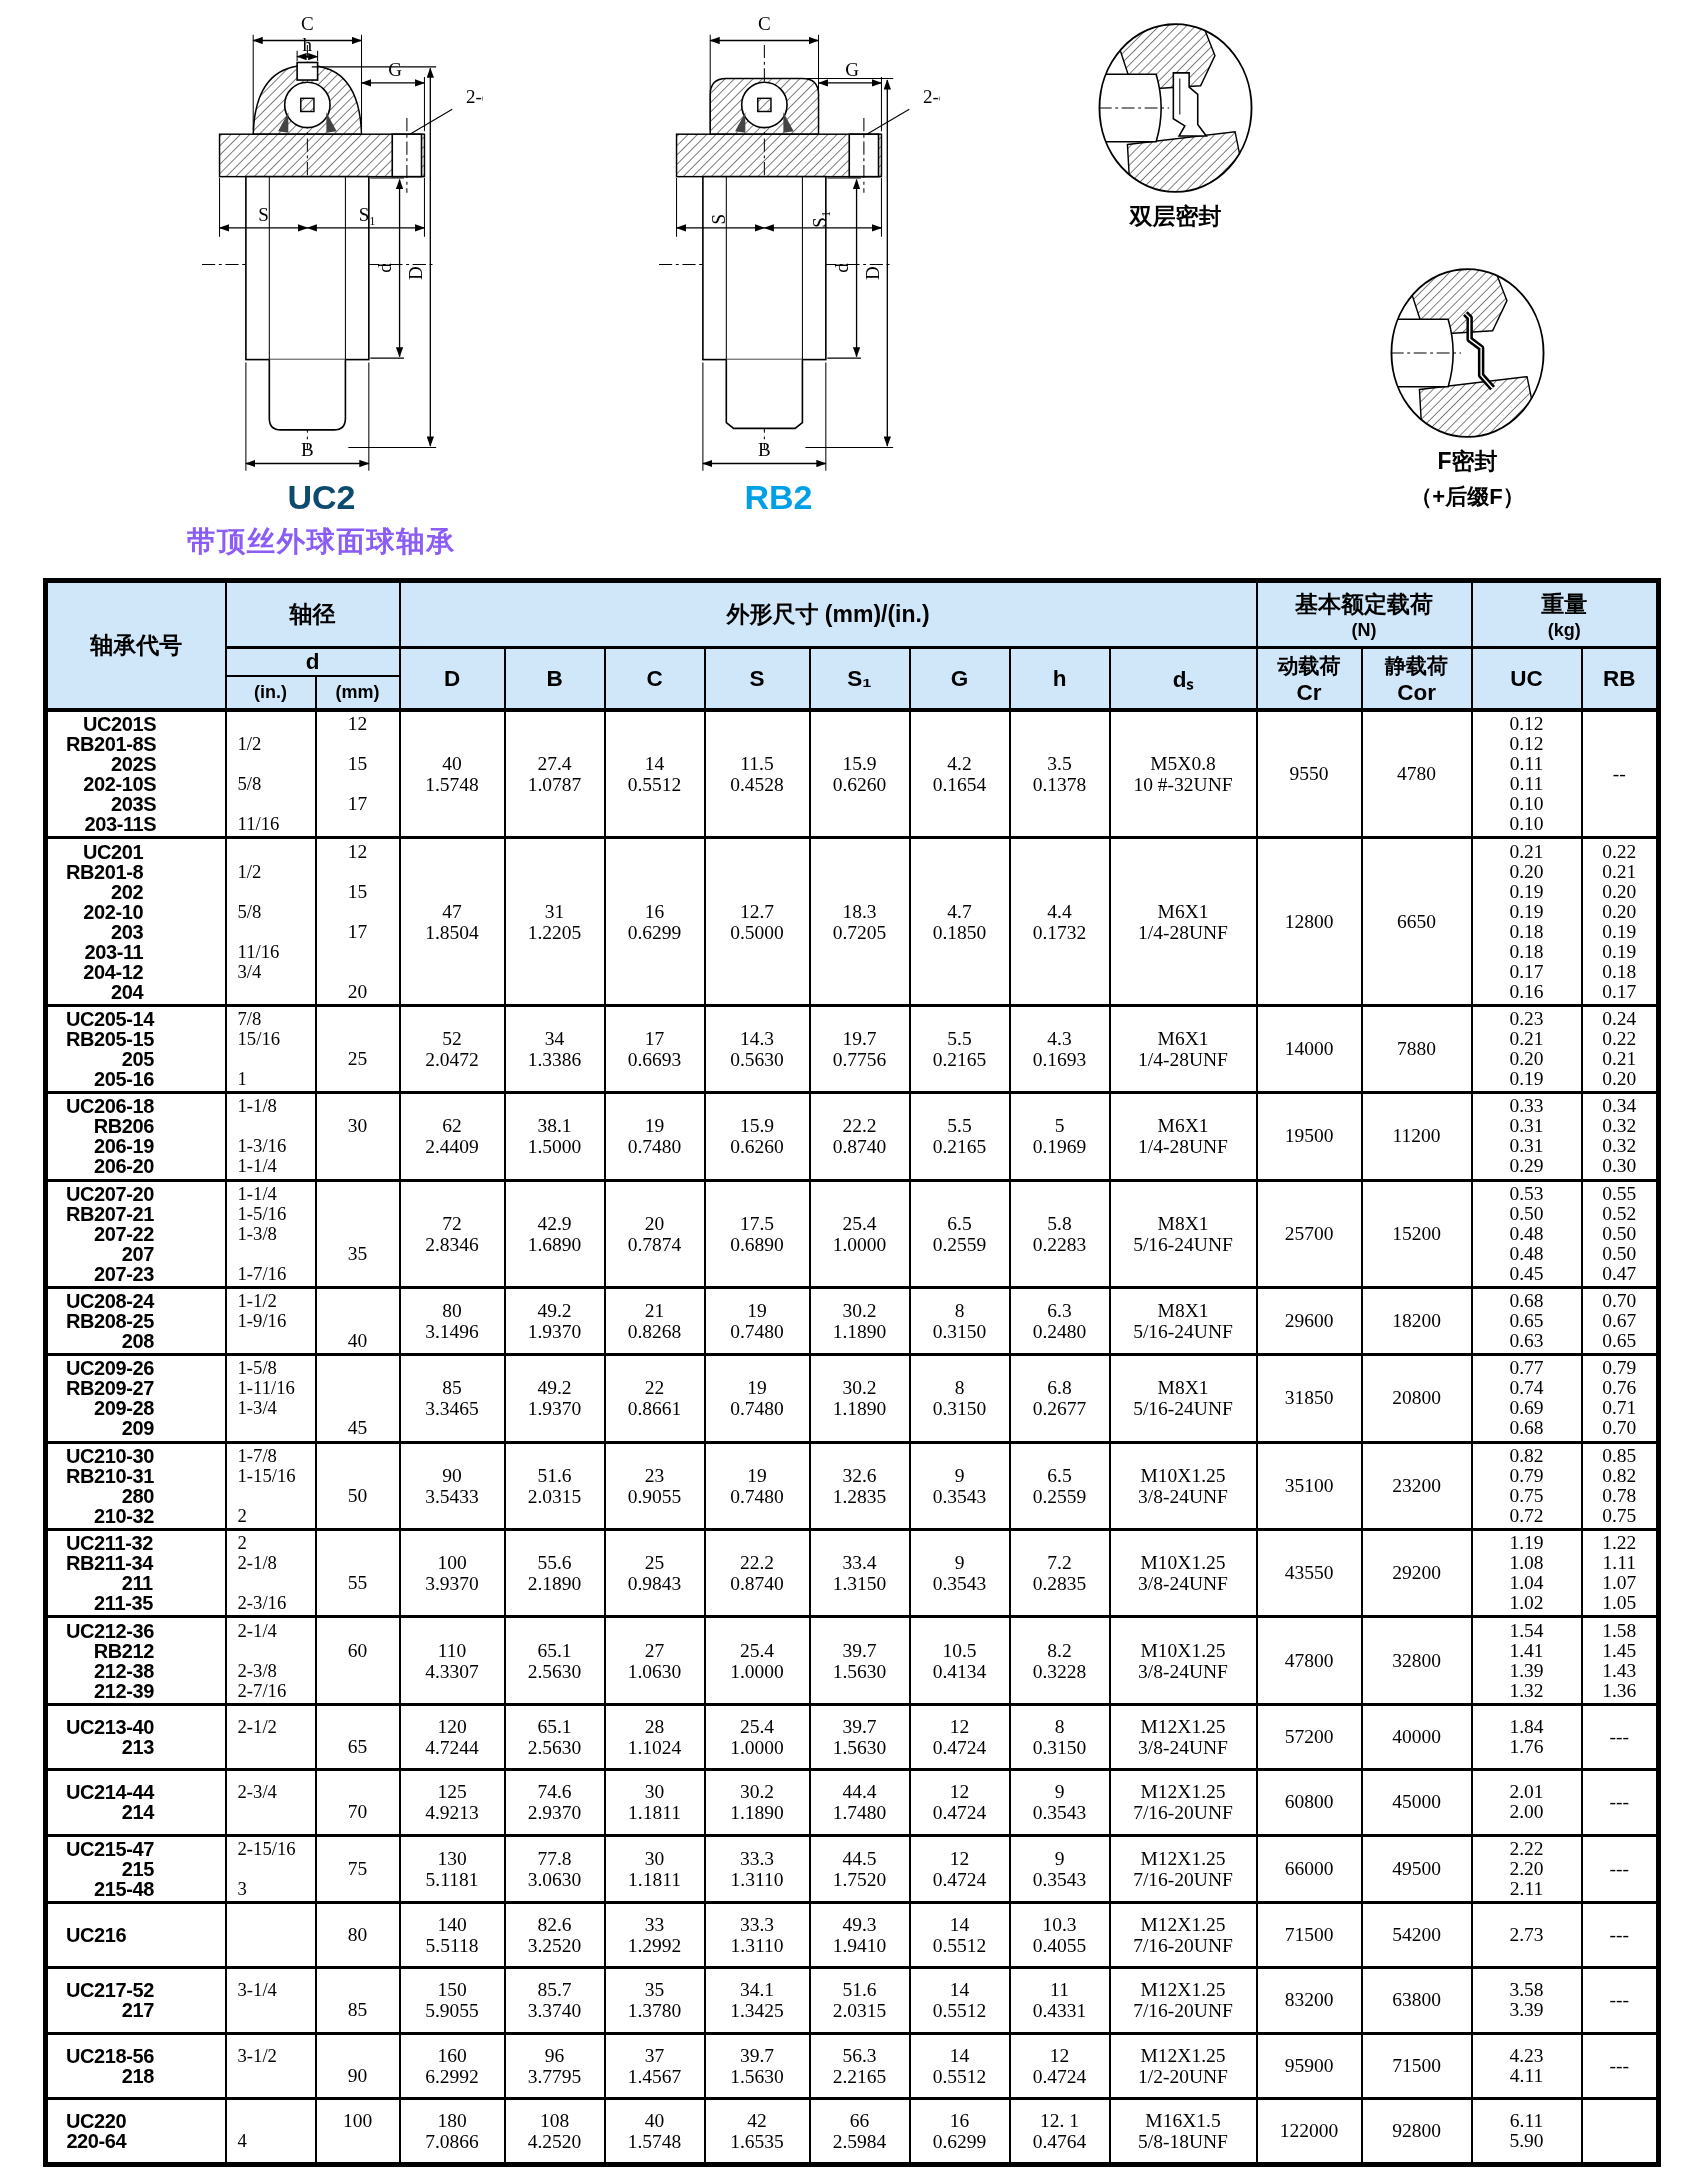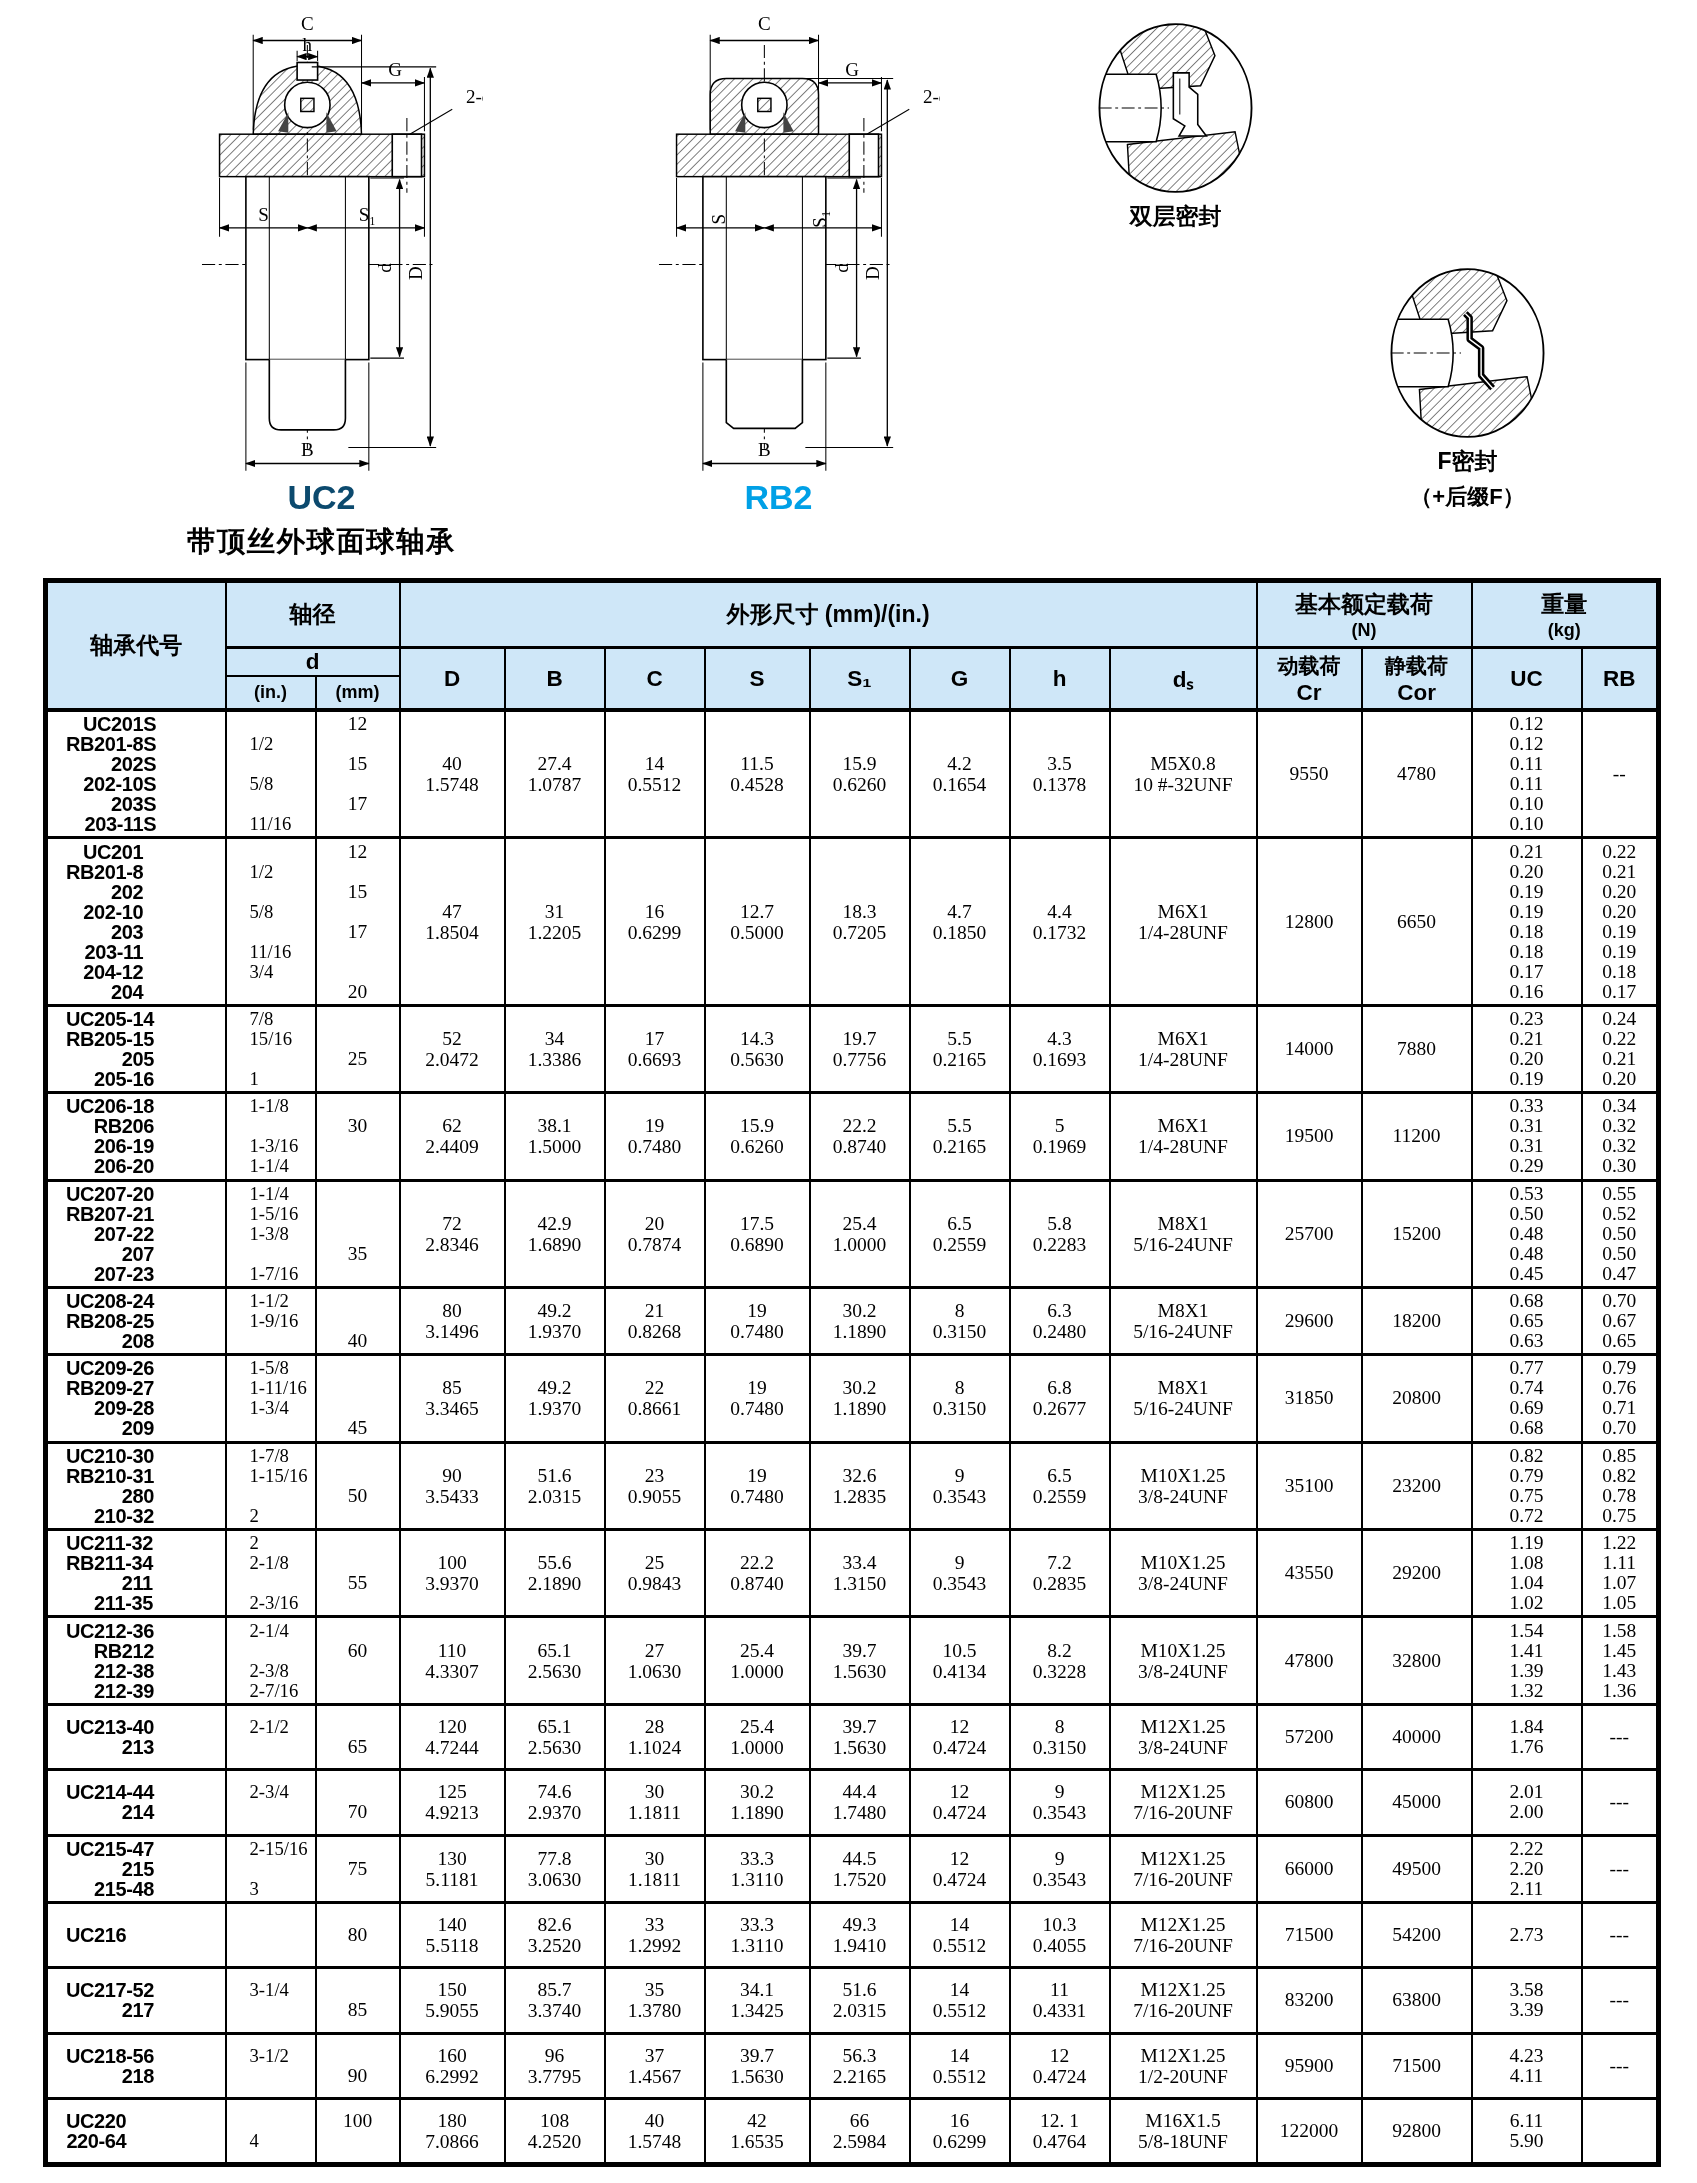--- a/index.html
+++ b/index.html
@@ -37,21 +37,21 @@
   .sym{font:bold 22.5px "Liberation Sans",sans-serif;}
   .unit{font:18px "Liberation Sans",sans-serif;font-weight:bold;}
   .spec tbody tr{border-top:3.7px solid #000;}
   .spec tbody tr:first-child{border-top:none;margin-top:17px;}
   .stack{display:inline-flex;flex-direction:column;justify-content:center;padding:2.2px 0;vertical-align:middle;}
   .ln{height:20px;line-height:20px;font-size:19.5px;white-space:pre;text-align:center;min-width:7.5px;}
   td.codes{text-align:left;padding-left:18px;}
   td.codes .stack{min-height:58px;text-align:right;}
   td.codes .ln{font-family:"Liberation Sans",sans-serif;font-weight:bold;font-size:20px;
                letter-spacing:-0.4px;text-align:right;}
-  td.inch{text-align:left;padding-left:23px;}
+  td.inch{text-align:left;padding-left:11px;}
   td.inch .ln{text-align:left;font-size:18.7px;}
   td.pair .ln{height:21px;line-height:21px;}
 </style>
 </head>
 <body>
 
 <svg width="0" height="0" style="position:absolute" aria-hidden="true">
   <defs>
     <pattern id="hatch" width="9" height="9" patternUnits="userSpaceOnUse" patternTransform="rotate(45)">
       <line x1="0" y1="0" x2="0" y2="9" stroke="#222" stroke-width="1.6"></line>
@@ -112,21 +112,21 @@
         <line class="ext" x1="206" y1="80" x2="376" y2="80"></line>
         <line class="ext" x1="256" y1="600" x2="376" y2="600"></line>
         <line class="dim" x1="368" y1="82" x2="368" y2="598"></line>
         <text class="dlab" transform="rotate(-90 356 362)" x="356" y="362">D</text>
         <line class="ext" x1="116" y1="484" x2="116" y2="632"></line>
         <line class="ext" x1="284" y1="484" x2="284" y2="632"></line>
         <line class="dim" x1="116" y1="622" x2="284" y2="622"></line>
         <text class="dlab" x="200" y="612">B</text>
       </svg>
       <div class="fig-code accent" style="color: #0c4a6e;">UC2</div>
-      <div class="fig-caption accent" style="color: #000000;">带顶丝外球面球轴承</div>
+      <div class="fig-caption accent" style="color: #8b5cf6;">带顶丝外球面球轴承</div>
     </div>
 
     <div class="fig-block" style="left:569px;top:7.5px;width:419px;">
       <svg class="draw-svg" width="322" height="469" viewBox="0 0 440 640">
         <line class="cl" x1="200" y1="50" x2="200" y2="602"></line>
         <line class="cl" x1="56" y1="350" x2="374" y2="350"></line>
         <path class="hatched" d="M126,172 L126,118 Q126,96 148,96 L252,96 Q274,96 274,118 L274,172 Z"></path>
         <circle class="outline" cx="200" cy="132" r="31"></circle>
         <rect class="hatched" x="191" y="123" width="18" height="18"></rect>
         <path d="M160,168 L174,142 L174,170 Z" fill="#444"></path>

